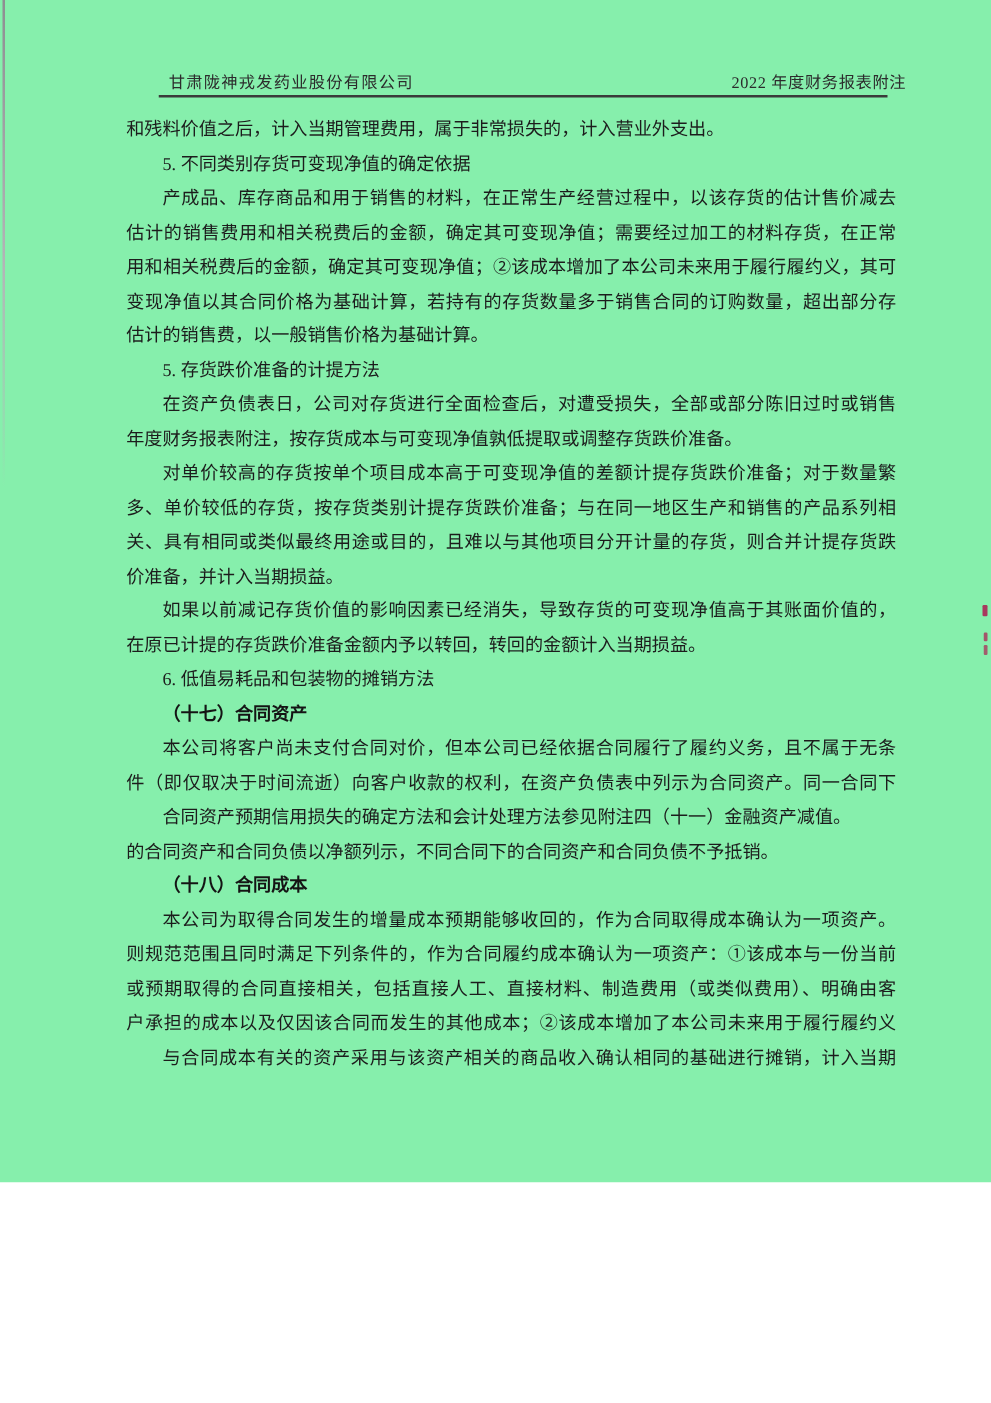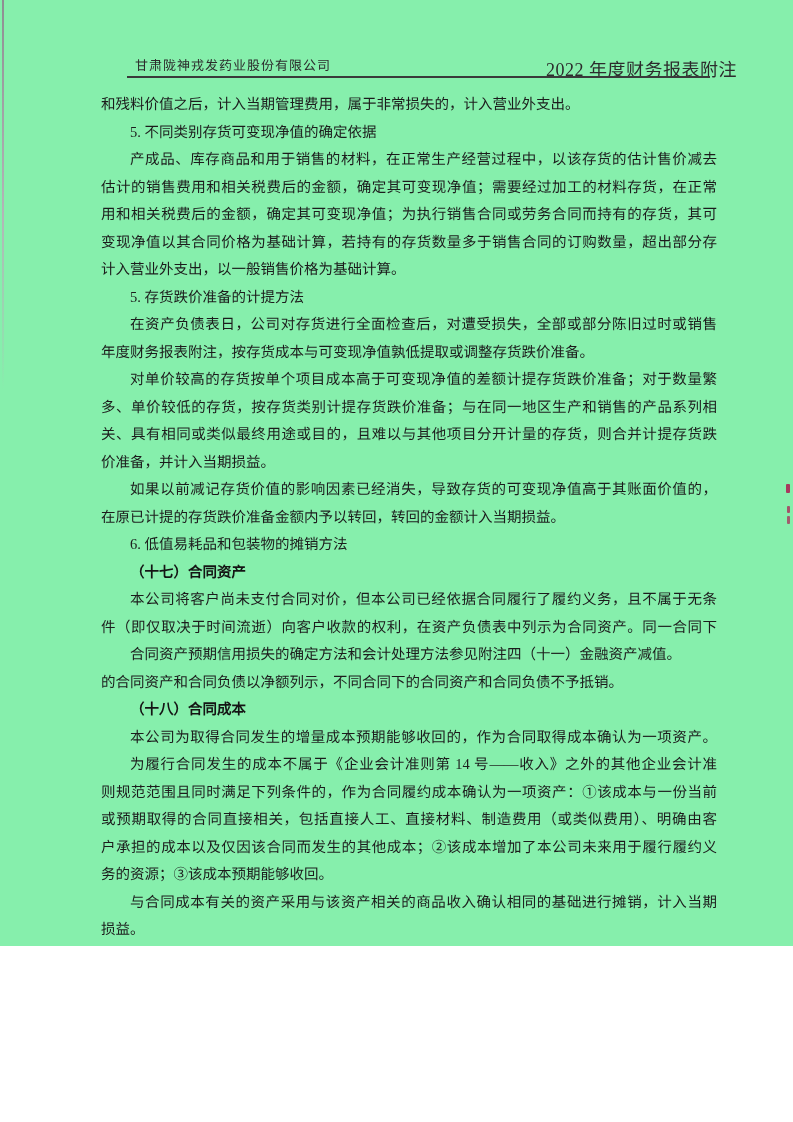--- a/index.html
+++ b/index.html
@@ -15,22 +15,22 @@
   .edge-line{
     position:absolute;left:2px;top:0;width:2px;height:390px;
     background:linear-gradient(to bottom,#8e8e92 0%,#b4b4b8 55%,rgba(185,185,190,0) 100%);
   }
   
   .header-company{
     position:absolute;left:135px;top:55px;
     font-size:13px;letter-spacing:1px;color:#2c2c2c;white-space:nowrap;
   }
   .header-title{
-    position:absolute;right:56px;top:55px;
-    font-size:18px;letter-spacing:0.5px;color:#2c2c2c;white-space:nowrap;
+    position:absolute;right:68px;top:55px;
+    font-size:13px;letter-spacing:0.5px;color:#2c2c2c;white-space:nowrap;
   }
   .header-rule{
     position:absolute;left:127px;top:76px;width:583px;height:2px;
     background:#3a3a3a;
   }
   
   .doc{
     position:absolute;left:101px;top:91px;width:616px;
     font-size:14.5px;color:#1c1c1c;
   }
@@ -62,47 +62,44 @@
 
   <div class="header-company">甘肃陇神戎发药业股份有限公司</div>
   <div class="header-title">2022 年度财务报表附注</div>
   <div class="header-rule"></div>
 
   <div class="doc">
     <div class="ln">和残料价值之后，计入当期管理费用，属于非常损失的，计入营业外支出。</div>
     <div class="ln i2">5. 不同类别存货可变现净值的确定依据</div>
     <div class="ln i2 j">产成品、库存商品和用于销售的材料，在正常生产经营过程中，以该存货的估计售价减去</div>
     <div class="ln j">估计的销售费用和相关税费后的金额，确定其可变现净值；需要经过加工的材料存货，在正常</div>
-    <div class="ln j">用和相关税费后的金额，确定其可变现净值；为执行销售合同或劳务合同而持有的存货，其可</div>
+    <div class="ln j">用和相关税费后的金额，确定其可变现净值；②该成本增加了本公司未来用于履行履约义，其可</div>
     <div class="ln j">变现净值以其合同价格为基础计算，若持有的存货数量多于销售合同的订购数量，超出部分存</div>
-    <div class="ln">计入营业外支出，以一般销售价格为基础计算。</div>
+    <div class="ln">估计的销售费，以一般销售价格为基础计算。</div>
     <div class="ln i2">5. 存货跌价准备的计提方法</div>
     <div class="ln i2 j">在资产负债表日，公司对存货进行全面检查后，对遭受损失，全部或部分陈旧过时或销售</div>
     <div class="ln">年度财务报表附注，按存货成本与可变现净值孰低提取或调整存货跌价准备。</div>
     <div class="ln i2 j">对单价较高的存货按单个项目成本高于可变现净值的差额计提存货跌价准备；对于数量繁</div>
     <div class="ln j">多、单价较低的存货，按存货类别计提存货跌价准备；与在同一地区生产和销售的产品系列相</div>
     <div class="ln j">关、具有相同或类似最终用途或目的，且难以与其他项目分开计量的存货，则合并计提存货跌</div>
     <div class="ln">价准备，并计入当期损益。</div>
     <div class="ln i2 j">如果以前减记存货价值的影响因素已经消失，导致存货的可变现净值高于其账面价值的，</div>
     <div class="ln">在原已计提的存货跌价准备金额内予以转回，转回的金额计入当期损益。</div>
     <div class="ln i2">6. 低值易耗品和包装物的摊销方法</div>
     <div class="ln i2 b">（十七）合同资产</div>
     <div class="ln i2 j">本公司将客户尚未支付合同对价，但本公司已经依据合同履行了履约义务，且不属于无条</div>
     <div class="ln j">件（即仅取决于时间流逝）向客户收款的权利，在资产负债表中列示为合同资产。同一合同下</div>
     <div class="ln i2">合同资产预期信用损失的确定方法和会计处理方法参见附注四（十一）金融资产减值。</div>
     <div class="ln">的合同资产和合同负债以净额列示，不同合同下的合同资产和合同负债不予抵销。</div>
     <div class="ln i2 b">（十八）合同成本</div>
     <div class="ln i2 j">本公司为取得合同发生的增量成本预期能够收回的，作为合同取得成本确认为一项资产。</div>
-    <div class="ln i2 j">为履行合同发生的成本不属于《企业会计准则第 14 号——收入》之外的其他企业会计准</div>
     <div class="ln j">则规范范围且同时满足下列条件的，作为合同履约成本确认为一项资产：①该成本与一份当前</div>
     <div class="ln j">或预期取得的合同直接相关，包括直接人工、直接材料、制造费用（或类似费用）、明确由客</div>
     <div class="ln j">户承担的成本以及仅因该合同而发生的其他成本；②该成本增加了本公司未来用于履行履约义</div>
-    <div class="ln">务的资源；③该成本预期能够收回。</div>
     <div class="ln i2 j">与合同成本有关的资产采用与该资产相关的商品收入确认相同的基础进行摊销，计入当期</div>
-    <div class="ln">损益。</div>
   </div>
 
   <div class="page-num">35</div>
 
   <div class="red-mark rm1"></div>
   <div class="red-mark rm2"></div>
   <div class="red-mark rm3"></div>
 
 </div>
 

